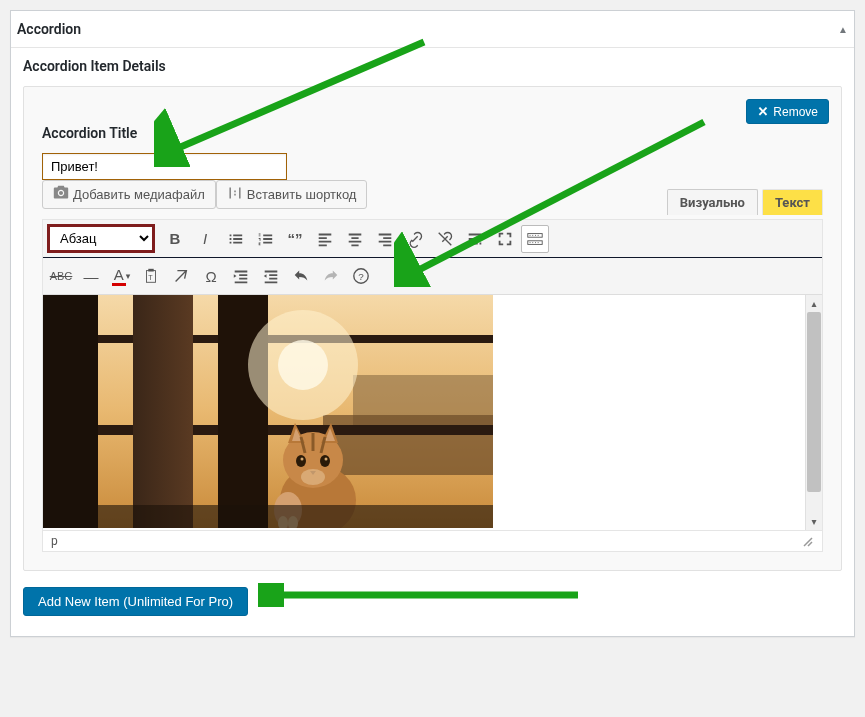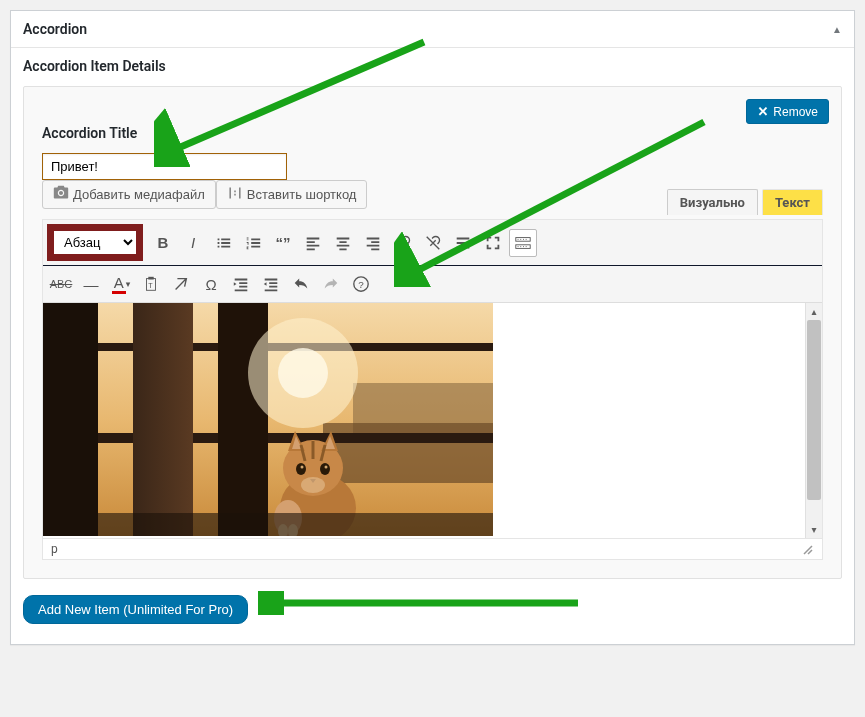--- a/index.html
+++ b/index.html
@@ -1,52 +1,52 @@
 <!DOCTYPE html>
 <html><head>
 <meta charset="utf-8">
 <style>
 * { box-sizing: border-box; margin: 0; padding: 0; }
 body { font-family: -apple-system, BlinkMacSystemFont, "Segoe UI", Roboto, sans-serif; background: #f1f1f1; font-size: 13px; color: #23282d; }
 .panel { background: #fff; border: 1px solid #ccd0d4; margin: 10px; box-shadow: 0 1px 1px rgba(0,0,0,0.04); }
-.panel-header { display: flex; justify-content: space-between; align-items: center; padding: 10px 12px; border-bottom: 1px solid #e5e5e5; }
+.panel-header { display: flex; justify-content: space-between; align-items: center; padding: 10px 6px; border-bottom: 1px solid #e5e5e5; }
 .panel-title { font-size: 14px; font-weight: 600; }
 .collapse-toggle { font-size: 10px; color: #72777c; cursor: pointer; }
 .panel-body { padding: 10px 12px 20px; }
 .section-title { font-size: 14px; font-weight: 600; margin-bottom: 12px; }
 .item-box { background: #f9f9f9; border: 1px solid #e1e1e1; border-radius: 2px; padding: 18px; position: relative; }
 .remove-btn { position: absolute; top: 12px; right: 12px; background: #0073aa; color: #fff; border: 1px solid #006799; border-radius: 3px; padding: 4px 10px; font-size: 12px; cursor: pointer; display: inline-flex; align-items: center; gap: 5px; }
 .remove-x { font-weight: bold; font-size: 13px; }
 .field-label { font-size: 14px; font-weight: 600; margin: 28px 0 12px; }
 .field-label:first-of-type { margin-top: 20px; }
 .text-input { width: 245px; padding: 5px 8px; border: 1px solid #a16207; box-shadow: inset 0 1px 2px rgba(0,0,0,0.07); font-size: 13px; background: #fff; }
 .media-buttons { margin-bottom: 8px; display: flex; }
 .media-btn { background: #f7f7f7; border: 1px solid #ccc; border-radius: 3px; padding: 4px 10px; font-size: 13px; color: #555; cursor: pointer; display: inline-flex; align-items: center; gap: 4px; }
 .editor-wrap { border: 1px solid #e5e5e5; background: #fff; }
 .editor-tabs { display: flex; justify-content: flex-end; gap: 4px; padding: 0 0 4px; margin-top: -28px; margin-bottom: 0; font-weight: bold; }
 .editor-tab { background: #fde047; border: 1px solid #e5e5e5; border-bottom: none; padding: 5px 12px; font-size: 13px; color: #555; cursor: pointer; border-radius: 2px 2px 0 0; }
 .editor-tab.active { background: #f5f5f5; border-color: #ccc; }
 .toolbar { background: #f5f5f5; border-bottom: 1px solid #ddd; }
 .toolbar-row { display: flex; align-items: center; gap: 2px; padding: 4px 4px; flex-wrap: wrap; }
 .toolbar-row + .toolbar-row { border-top: 1px solid #0f172a; }
-.format-select { padding: 3px 6px; border: 7px solid #7f1d1d; font-size: 13px; background: #fff; width: 96px; margin-right: 4px; }
+.format-select { padding: 3px 6px; border: 3px solid #7f1d1d; font-size: 13px; background: #fff; width: 108px; margin-right: 4px; }
 .tb-btn { width: 28px; height: 28px; display: inline-flex; align-items: center; justify-content: center; border: 1px solid transparent; border-radius: 2px; cursor: pointer; color: #555; font-size: 15px; background: transparent; }
 .tb-btn svg { width: 18px; height: 18px; fill: #555; }
 .tb-btn.kbd { border: 1px solid #bbb; background: #fff; font-size: 11px; }
 .editor-area { position: relative; height: 235px; background: #fff; overflow: hidden; }
 .editor-content { padding: 0; height: 100%; }
 .cat-image { width: 450px; height: 233px; display: block; }
 .scrollbar-track { position: absolute; right: 0; top: 0; bottom: 0; width: 17px; background: #f1f1f1; border-left: 1px solid #e0e0e0; }
 .scrollbar-thumb { position: absolute; top: 0; left: 1px; right: 1px; height: 180px; background: #c1c1c1; border-radius: 2px; }
 .scroll-arrow { position: absolute; left: 0; right: 0; height: 17px; display: flex; align-items: center; justify-content: center; font-size: 10px; color: #606060; cursor: pointer; }
 .scroll-arrow.up { top: 0; }
 .scroll-arrow.down { bottom: 0; }
 .status-bar { border-top: 1px solid #e5e5e5; padding: 3px 8px; font-size: 12px; color: #555; background: #fff; display: flex; justify-content: space-between; }
 .resize-grip { width: 14px; height: 14px; cursor: nwse-resize; display: inline-flex; align-items: flex-end; justify-content: flex-end; }
-.add-new-btn { margin-top: 16px; background: #0073aa; color: #fff; border: 1px solid #006799; border-radius: 10px; padding: 6px 14px; font-size: 13px; cursor: pointer; }
+.add-new-btn { margin-top: 16px; background: #0073aa; color: #fff; border: 1px solid #006799; border-radius: 3px; padding: 6px 14px; font-size: 13px; cursor: pointer; }
 
 .arrow { position: absolute; pointer-events: none; }
 </style>
 </head>
 <body>
 
 <div class="panel">
   <div class="panel-header">
     <span class="panel-title">Accordion</span>
     <span class="collapse-toggle">▲</span>

